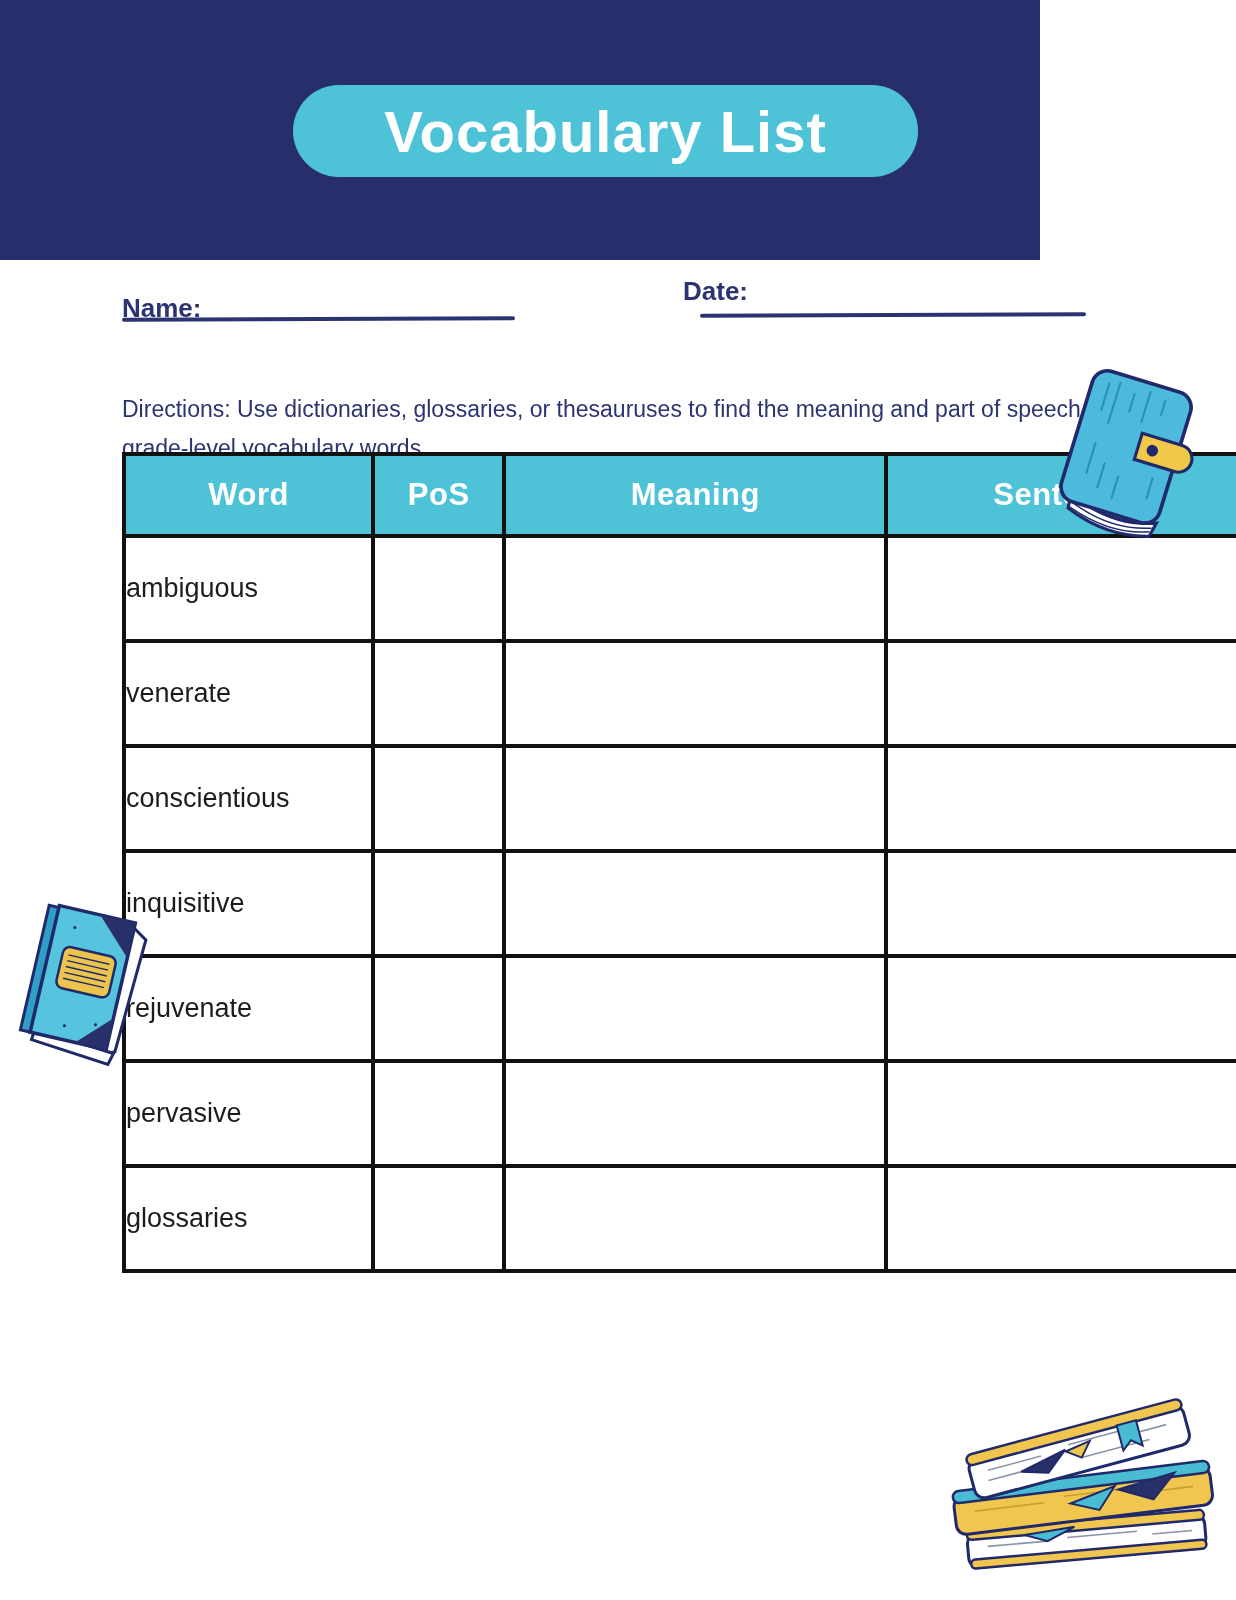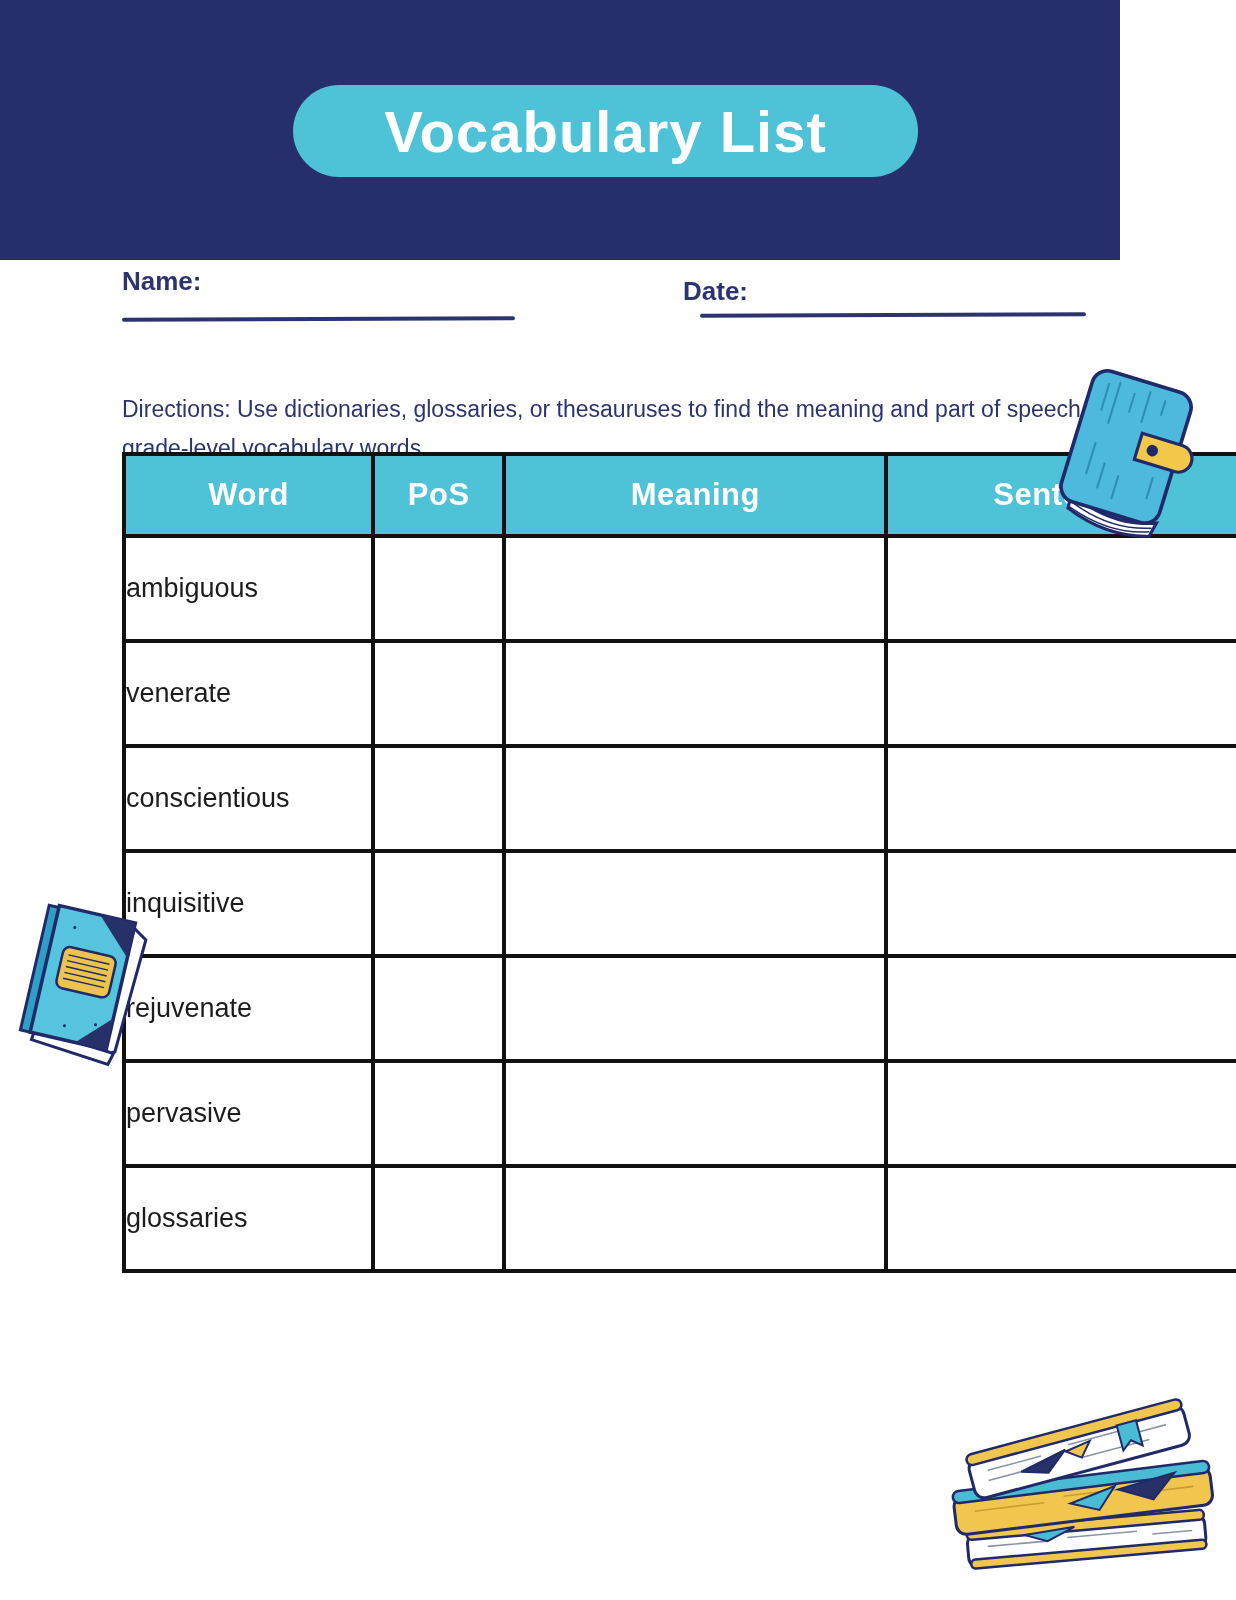--- a/index.html
+++ b/index.html
@@ -16,21 +16,21 @@
     position:relative;
     width:1236px;
     height:1600px;
     background:#ffffff;
     overflow:hidden;
   }
   
   .band{
     position:absolute;
     left:0; top:0;
-    width:1120px;
+    width:1040px;
     height:260px;
     background:var(--navy);
   }
   .title-pill{
     position:absolute;
     left:293px; top:85px;
     width:625px; height:92px;
     background:var(--teal);
     border-radius:46px;
     display:flex;
@@ -44,21 +44,21 @@
     letter-spacing:1px;
     white-space:nowrap;
   }
   
   .field-label{
     position:absolute;
     color:var(--text-navy);
     font-size:26px;
     font-weight:700;
   }
-  .name-label{left:122px; top:266px;}
+  .name-label{left:122px; top:293px;}
   .date-label{left:683px; top:276px;}
   .field-line{
     position:absolute;
     background:var(--text-navy);
     height:4px;
     border-radius:2px;
   }
   .name-line{left:122px; top:317px; width:393px; transform:rotate(-0.25deg);}
   .date-line{left:700px; top:313px; width:386px; transform:rotate(-0.25deg);}
   

